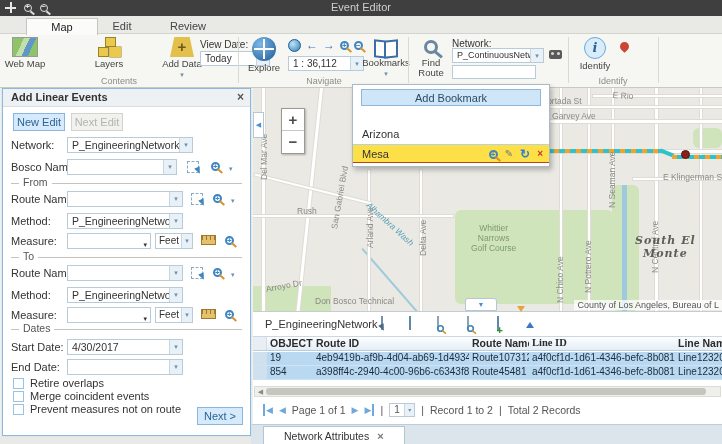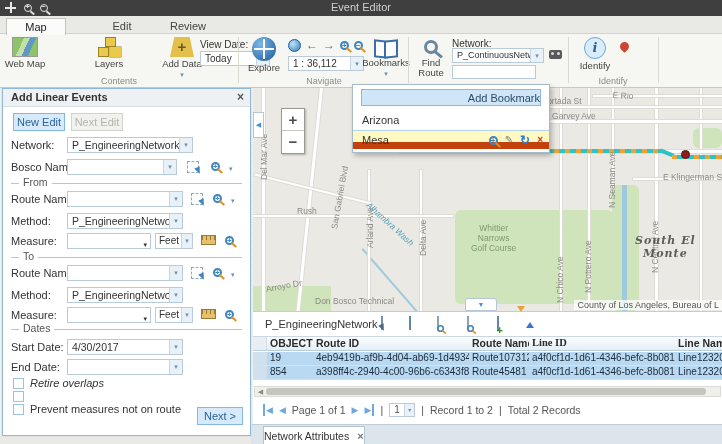--- a/index.html
+++ b/index.html
@@ -81,23 +81,23 @@
   .route-base{position:absolute;background:#2fc3c9;height:4px}
   .route-dash{position:absolute;height:4px;background:repeating-linear-gradient(90deg,#f0a32e 0 5px,transparent 5px 11px)}
   .route-dot{position:absolute;width:9px;height:9px;border-radius:50%;background:#8a1f1f;border:1px solid #551111}
   .zoomctl{position:absolute;left:28px;top:20px;width:24px;background:#fff;border:1px solid #9a9a94;box-shadow:1px 1px 2px rgba(0,0,0,.25)}
   .zoomctl div{height:22px;text-align:center;font-size:15px;font-weight:bold;color:#4a4a4a;line-height:21px}
   .zoomctl div:first-child{border-bottom:1px solid #c8c8c2}
   .edge-tab{position:absolute;background:#fff;border:1px solid #b5c7d6;color:#4a90d9;font-size:7px;display:flex;align-items:center;justify-content:center}
 
   
   .bmdd{position:absolute;left:352px;top:84px;width:198px;background:#fff;border:1px solid #a8bac8;box-shadow:2px 3px 5px rgba(0,0,0,.25);z-index:70;padding-bottom:3px}
-  .bm-add{margin:4px 8px 5px;height:17px;background:#cfe6f8;border:1px solid #8fb9dc;text-align:right;line-height:16px;font-size:11px;color:#2c4c66}
+  .bm-add{margin:4px 8px 19px;height:17px;background:#cfe6f8;border:1px solid #8fb9dc;text-align:center;line-height:16px;font-size:11px;color:#2c4c66}
   .bm-item{position:relative;height:19px;line-height:18px;padding-left:9px;font-size:11px;color:#333}
-  .bm-item.sel{background:#fef9c3;border-top:1px solid #b3d2ea;border-bottom:7px solid #c2410c}
+  .bm-item.sel{background:#fde047;border-top:1px solid #b3d2ea;border-bottom:1px solid #c2410c}
   .bm-icons{position:absolute;right:6px;top:0;height:18px;display:flex;gap:7px;align-items:center}
   .bm-icons .glyph{font-size:10px;line-height:10px}
 
   
   .panel{position:absolute;left:2px;top:88px;width:249px;height:348px;background:#fff;border:1px solid #8fb9dc;outline:1px dotted #cfe2f1;z-index:30}
   .panel-h{position:absolute;left:0;top:0;right:0;height:18px;background:#eef1f4;border-bottom:1px solid #d7dee4;
            font-weight:bold;font-size:11px;color:#333;line-height:17px;padding-left:8px}
   .panel-h .close{position:absolute;right:6px;top:0;font-weight:bold;color:#555;font-size:12px}
   .pbtn{position:absolute;height:18px;font-size:11px;text-align:center;line-height:16px;border:1px solid #86b7de;background:#d6eafc;color:#2a6496}
   .pbtn.disabled{background:#f1f1ee;border-color:#d4d4cf;color:#b4b4ae}
@@ -137,21 +137,21 @@
   .hscroll .larr{width:11px;color:#8a8a86;font-size:7px;text-align:center}
   .hscroll .thumb{height:7px;background:#c6c6c0;border-radius:3px;flex:1;margin-right:14px}
   .pag{position:absolute;left:10px;top:91px;display:flex;align-items:center;gap:6px;font-size:10.5px;color:#555}
   .pgbtn{color:#6fa8dc;font-size:9px;line-height:12px}
   .pgbtn.bar-l{border-left:2px solid #6fa8dc;padding-left:1px}
   .pgbtn.bar-r{border-right:2px solid #6fa8dc;padding-right:1px}
   .pg-combo{position:relative;width:26px;height:14px;border:1px solid #b9cbd9;background:#fff;font-size:10px;line-height:12px;padding-left:4px}
   .pg-combo .arw{position:absolute;right:0;top:0;bottom:0;width:10px;background:#e9f1f8;border-left:1px solid #c6d6e2;font-size:6px;line-height:12px;text-align:center;color:#6f8fae}
   .bottomstrip{position:absolute;left:251px;top:424px;width:471px;height:20px;background:#dce5ec;border-top:1px solid #c0ccd6;z-index:25}
   .btab{position:absolute;left:12px;top:1px;height:19px;background:#fff;border:1px solid #b3c4d2;border-bottom:none;
-        font-size:10.5px;color:#333;line-height:17px;padding:0 0;display:flex;gap:8px;align-items:center}
+        font-size:10.5px;color:#333;line-height:17px;padding:0 20px;display:flex;gap:8px;align-items:center}
   .btab .x{color:#777;font-weight:bold;font-size:11px}
   .under-panel{position:absolute;left:0;top:436px;width:251px;height:8px;background:#e9e9e5;z-index:24}
 </style>
 </head>
 <body>
 
 <div class="scene">
 
   <div class="titlebar">
     <div class="tb-icons">
@@ -160,21 +160,21 @@
           <span>+</span>
         </span>
       <span class="wmag">
           <span>−</span>
         </span>
     </div>
     <div class="tb-title">Event Editor</div>
   </div>
 
   <div class="tabstrip dots">
-    <div class="rtab active" style="left:6px;width:60px">Map</div>
+    <div class="rtab active" style="left:26px;width:72px">Map</div>
     <div class="rtab" style="left:92px;width:60px">Edit</div>
     <div class="rtab" style="left:156px;width:64px">Review</div>
   </div>
 
   <div class="ribbon dots">
 
     <div class="rbtn" style="left:4px;width:42px">
       <span class="webmap-ico"></span>
       <span>Web Map</span>
     </div>
@@ -400,26 +400,27 @@
     <div class="plabel" style="left:8px;top:250px">Start Date:</div>
     <div class="pcombo" style="left:64px;top:250px;width:116px">
       <span>4/30/2017</span><span class="arw">▾</span>
     </div>
     <div class="plabel" style="left:8px;top:270px">End Date:</div>
     <div class="pcombo" style="left:64px;top:270px;width:116px">
       <span></span><span class="arw">▾</span>
     </div>
 
     <div id="panel-options">
-        <div class="opt" style="top: 288px; font-style: italic;">
+        <div class="opt" style="top: 288px;">
           <span class="box"></span>
           <span class="lbl">Retire overlaps</span>
         </div>
         <div class="opt" style="top: 301px;">
           <span class="box"></span>
+          <span class="lbl">Merge coincident events</span>
         </div>
         <div class="opt" style="top: 314px;">
           <span class="box"></span>
           <span class="lbl">Prevent measures not on route</span>
         </div>
       </div>
 
     <div class="pbtn" style="left:194px;top:318px;width:46px">Next &gt;</div>
   </div>
 

